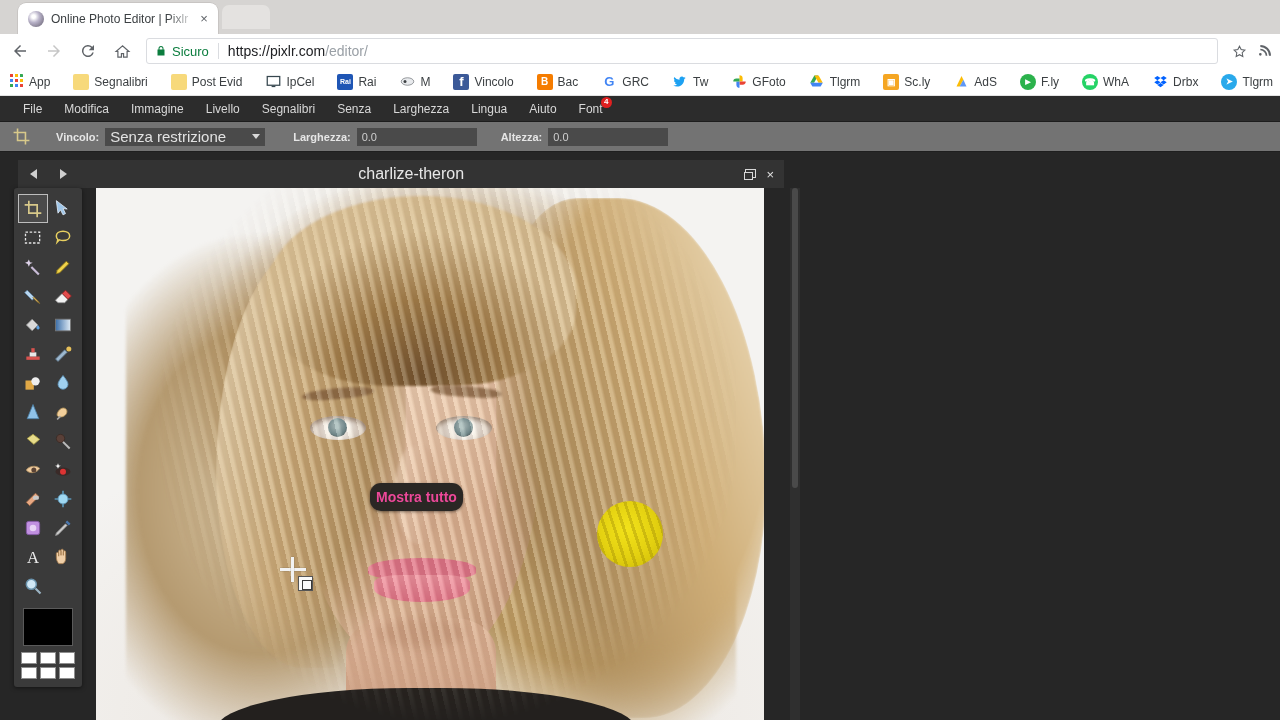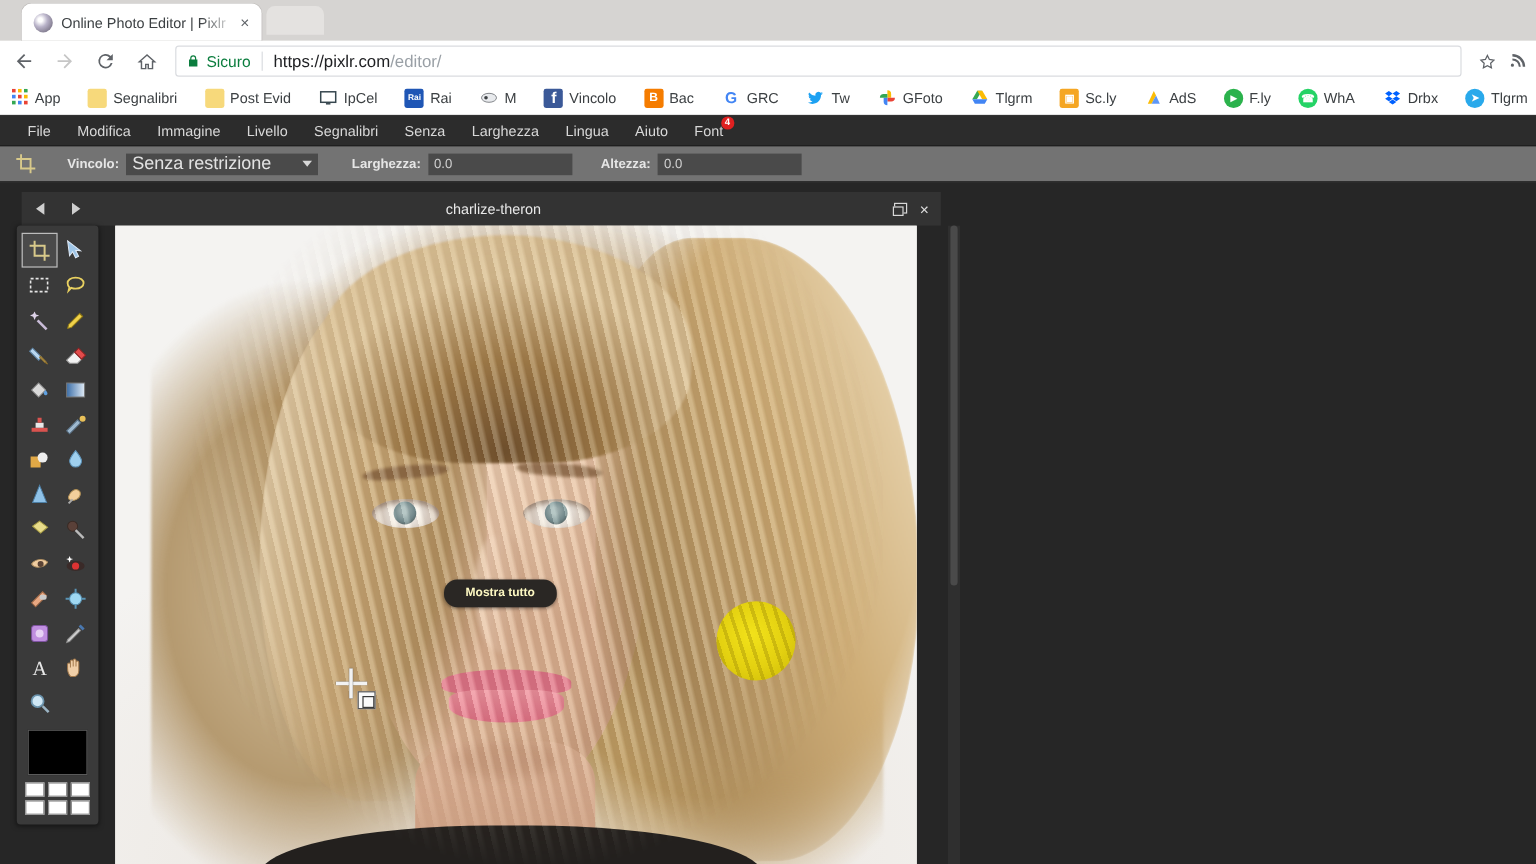--- a/index.html
+++ b/index.html
@@ -124,21 +124,21 @@
 
   
   .docwin { position: absolute; left: 18px; top: 8px; width: 766px; height: 560px; }
   .doc-titlebar {
     position: absolute; left: 0; top: 0; width: 766px; height: 28px;
     background: #333333; display: flex; align-items: center;
   }
   .doc-navs { display: flex; align-items: center; width: 60px; justify-content: space-around; }
   .tri-l { width:0;height:0;border-top:5px solid transparent;border-bottom:5px solid transparent;border-right:7px solid #cfcfcf;}
   .tri-r { width:0;height:0;border-top:5px solid transparent;border-bottom:5px solid transparent;border-left:7px solid #cfcfcf;}
-  .doc-title { flex: 1 1 auto; text-align: center; font-size: 12px; color: #e8e8e8; }
+  .doc-title { flex: 1 1 auto; text-align: center; font-size: 16px; color: #e8e8e8; }
   .doc-wbtns { display: flex; align-items: center; gap: 10px; padding-right: 10px; }
   .doc-restore { width: 12px; height: 11px; position: relative; }
   .doc-restore::before { content:""; position:absolute; right:0; top:0; width:9px;height:7px;border:1.4px solid #d8d8d8; }
   .doc-restore::after  { content:""; position:absolute; left:0; bottom:0; width:7px;height:6px;border:1.4px solid #d8d8d8; background:#333; }
   .doc-close { font-size: 13px; color: #e0e0e0; line-height: 1; }
 
   .canvas-area { position: absolute; left: 78px; top: 28px; width: 668px; height: 532px; background: #f3f2f0; overflow: hidden; }
   .canvas-scroll { position: absolute; right: -16px; top: 28px; width: 10px; height: 532px; background: #2f2f2f; }
   .canvas-scroll i { position:absolute; left:2px; top:0; width:6px; height:300px; background:#4a4a4a; border-radius:3px; display:block;}
 
@@ -225,22 +225,22 @@
     filter: blur(.6px);
   }
   .paint-blob::after {
     content:""; position:absolute; inset:0; border-radius:50%;
     background: repeating-linear-gradient(72deg, rgba(130,110,0,.28) 0 3px, rgba(255,255,255,0) 3px 9px);
   }
 
   
   .tooltip {
     position: absolute; left: 274px; top: 295px;
-    background: #2a2724; color: #fef9c3; font-size: 10px; font-weight: bold;
-    padding: 6px 18px; border-radius: 11px; white-space: nowrap;
+    background: #2a2724; color: #ec4899; font-size: 14px; font-weight: bold;
+    padding: 6px 6px; border-radius: 11px; white-space: nowrap;
     box-shadow: 0 1px 3px rgba(0,0,0,.45);
   }
 
   
   .cursor { position: absolute; left: 184px; top: 366px; width: 34px; height: 40px; }
   .cursor .cross-h { position:absolute; left:0; top:14px; width:26px; height:3px; background:#f2f2f2; box-shadow:0 0 1px #333; }
   .cursor .cross-v { position:absolute; left:11px; top:3px; width:3px; height:25px; background:#f2f2f2; box-shadow:0 0 1px #333; }
   .cursor .badge { position:absolute; left:18px; top:22px; width:15px; height:15px; background:#fafafa; border:1px solid #555; }
   .cursor .badge::before { content:""; position:absolute; left:3px; top:3px; width:8px; height:8px; border:1.5px solid #3a3a3a; }
 

